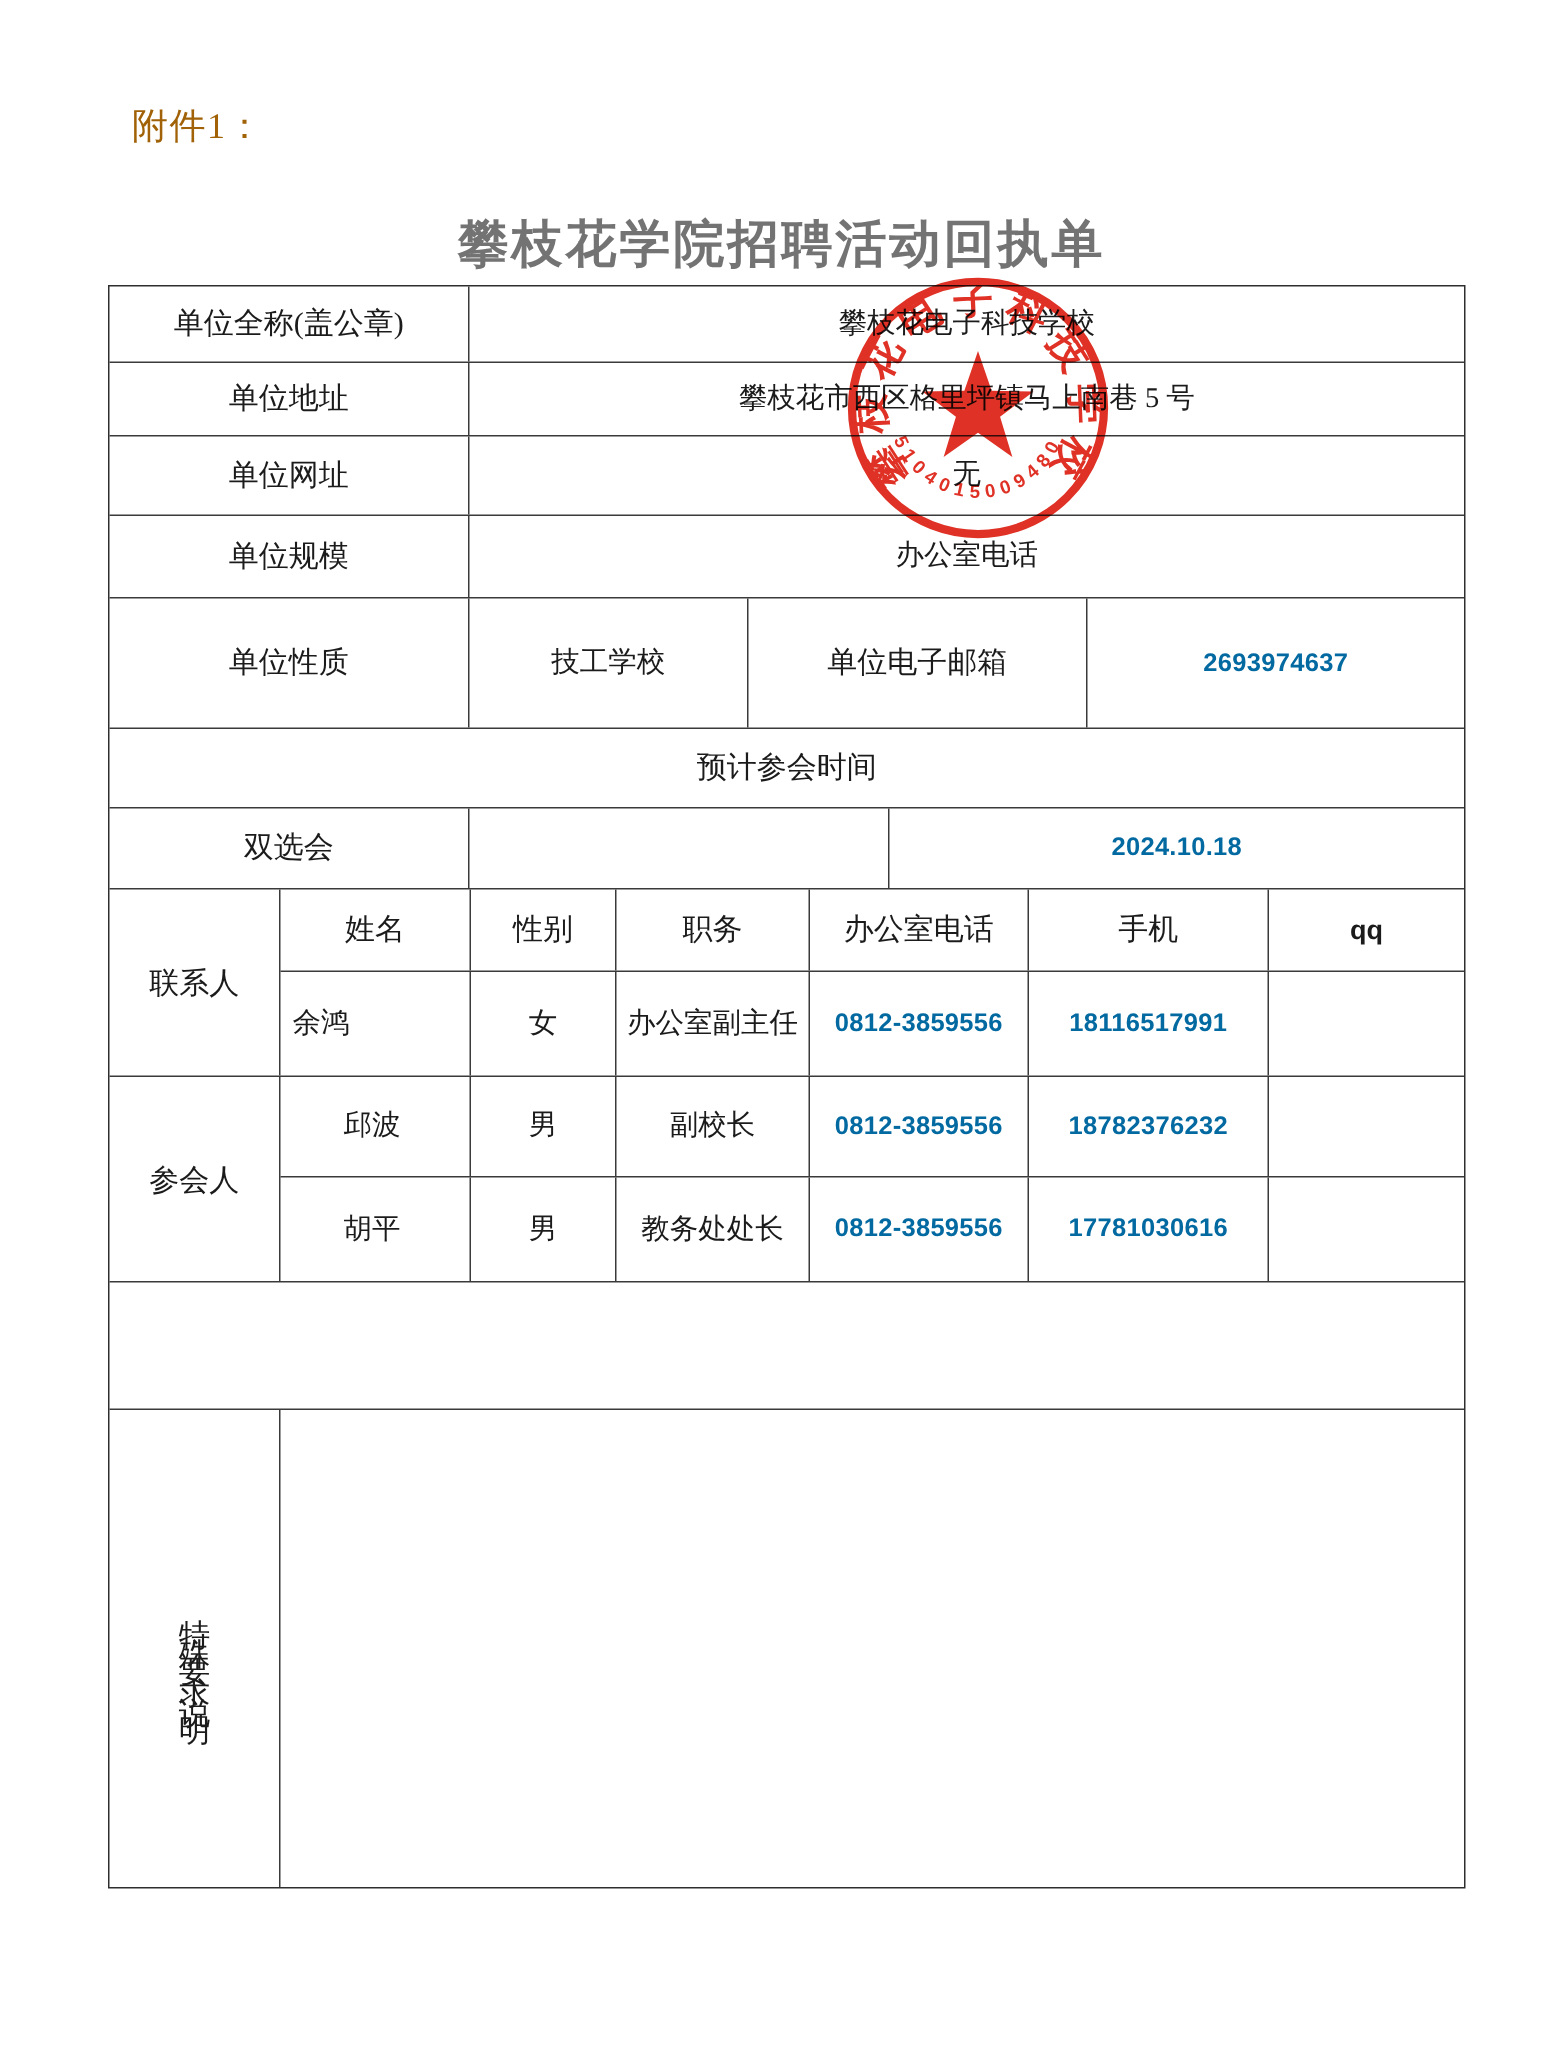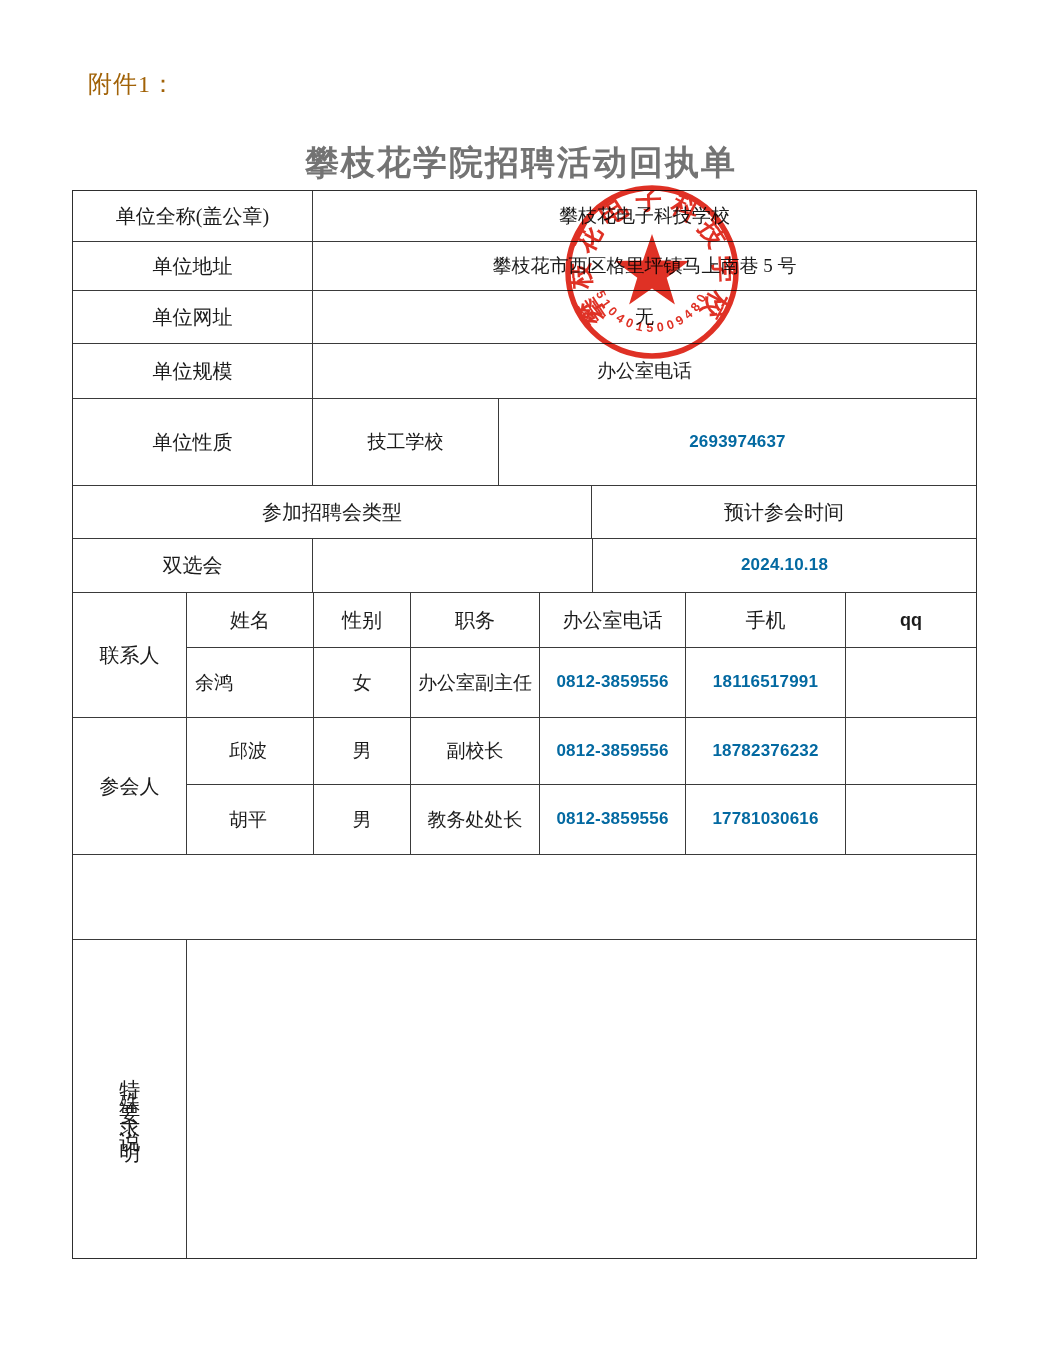--- a/index.html
+++ b/index.html
@@ -97,25 +97,25 @@
     </div>
 
     <div class="row h55">
       <div class="cell w240">单位规模</div>
       <div class="cell flex1 val">办公室电话</div>
     </div>
 
     <div class="row h87">
       <div class="cell w240">单位性质</div>
       <div class="cell w186 val">技工学校</div>
+      <div class="cell w226">单位电子邮箱</div>
       <div class="cell flex1 num">2693974637</div>
     </div>
 
     <div class="row h53">
-      <div class="cell w519">参加招聘会类型</div>
       <div class="cell flex1">预计参会时间</div>
     </div>
 
     <div class="row h54">
       <div class="cell w240">双选会</div>
       <div class="cell w280"></div>
       <div class="cell flex1 num">2024.10.18</div>
     </div>
 
     <div class="group">

